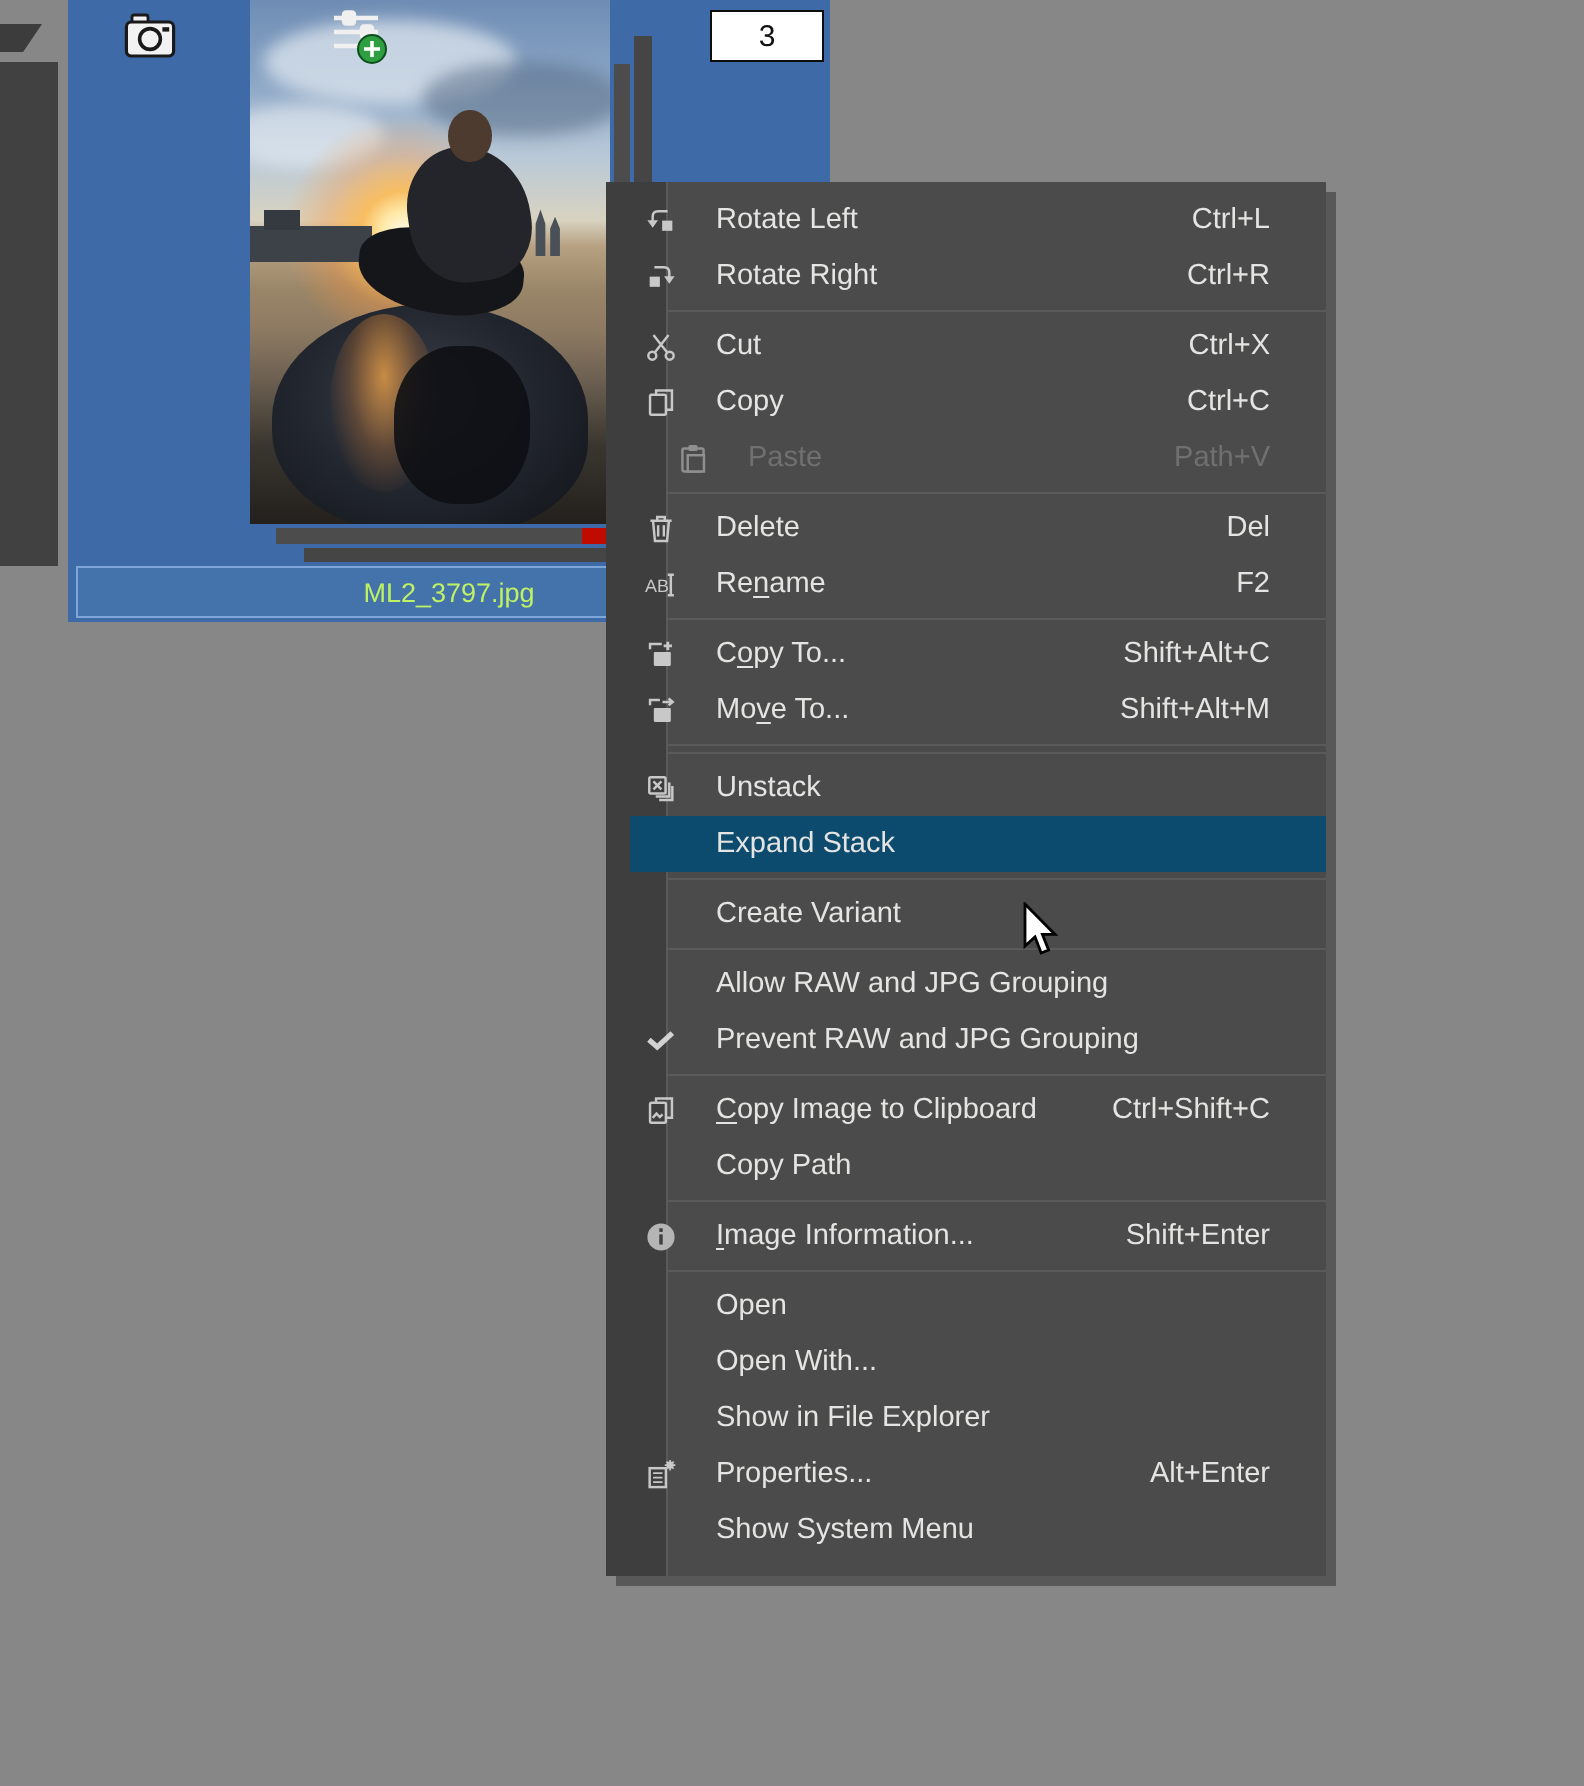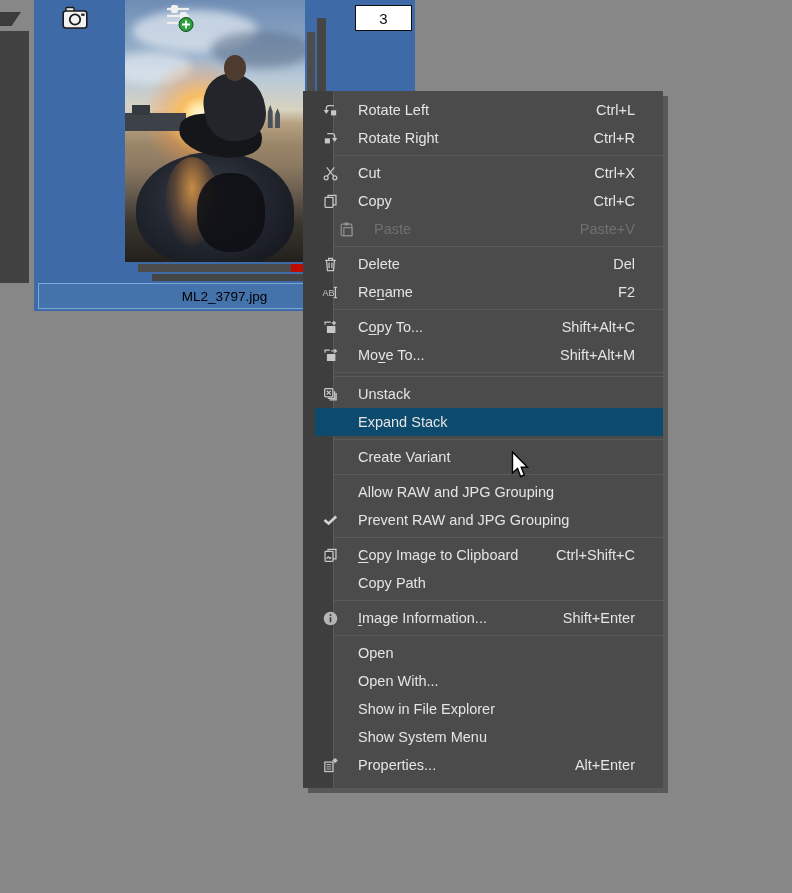--- a/index.html
+++ b/index.html
@@ -47,21 +47,21 @@
   .develop-badge{position:absolute;left:34px;top:4px;width:38px;height:30px;}
 
   .stack-edge-r1{position:absolute;left:273px;top:32px;width:8px;height:230px;background:#4c4c4c;}
   .stack-edge-r2{position:absolute;left:283px;top:18px;width:9px;height:244px;background:#454545;}
   .stack-edge-b1{position:absolute;left:104px;top:264px;width:165px;height:8px;background:#4c4c4c;}
   .stack-edge-b1-red{position:absolute;left:257px;top:264px;width:12px;height:8px;background:#c00b00;}
   .stack-edge-b2{position:absolute;left:118px;top:274px;width:151px;height:7px;background:#454545;}
 
   .filename{position:absolute;left:4px;top:283px;width:373px;height:26px;box-sizing:border-box;
         background:#4472ab;border:1px solid #7fa6d9;display:flex;align-items:center;
-        justify-content:center;color:#000000;font-size:13.5px;}
+        justify-content:center;color:#bef264;font-size:13.5px;}
 
   
   .menu{position:absolute;left:303px;top:91px;width:360px;background:#4b4b4b;
         box-shadow:5px 5px 0 rgba(0,0,0,.35);padding:5px 0 9px 0;color:#e4e4e2;font-size:14.5px;}
   .menu-gutter{position:absolute;left:0;top:0;bottom:0;width:30px;background:#3e3e3e;}
   .menu-vline{position:absolute;left:30px;top:0;bottom:0;width:1px;background:#5a5a5a;}
   .menu-row{position:relative;display:flex;align-items:center;height:28px;margin-left:12px;}
   .menu-row.highlight{background:#0c4a6e;}
   .menu-row.disabled{color:#707070;padding-left:16px;}
   .mi-icon{width:30px;flex:0 0 30px;display:flex;align-items:center;justify-content:center;}
@@ -182,21 +182,21 @@
         </div>
         <div class="menu-row disabled">
           <span class="mi-icon">
             <svg viewBox="0 0 18 18" width="17" height="17">
               <rect x="3.4" y="3.4" width="11.2" height="12.2" rx="1" stroke="#c8c8c8" stroke-width="1.3" fill="none"></rect>
               <rect x="6.6" y="1.6" width="4.8" height="3.2" rx="0.8" fill="#c8c8c8"></rect>
               <rect x="6.2" y="7" width="8.6" height="8.6" fill="#4b4b4b" stroke="#c8c8c8" stroke-width="1.3"></rect>
             </svg>
           </span>
           <span class="mi-label">Paste</span>
-          <span class="mi-shortcut">Paste+V</span>
+          <span class="mi-shortcut">Path+V</span>
         </div>
         <div class="menu-sep"></div>
         <div class="menu-row">
           <span class="mi-icon">
             <svg viewBox="0 0 18 18" width="17" height="17">
               <path d="M3.4 4.6 H14.6 M7 4.2 V2.6 H11 V4.2" stroke="#c8c8c8" stroke-width="1.3" fill="none"></path>
               <path d="M4.8 4.8 L5.8 15.4 H12.2 L13.2 4.8" stroke="#c8c8c8" stroke-width="1.3" fill="none"></path>
               <path d="M7.5 7 V13 M10.5 7 V13" stroke="#c8c8c8" stroke-width="1.3" fill="none"></path>
             </svg>
           </span>
@@ -311,38 +311,38 @@
           <span class="mi-shortcut"></span>
         </div>
         <div class="menu-row">
           <span class="mi-icon"></span>
           <span class="mi-label">Open With...</span>
           <span class="mi-shortcut"></span>
         </div>
         <div class="menu-row">
           <span class="mi-icon"></span>
           <span class="mi-label">Show in File Explorer</span>
-          <span class="mi-shortcut"></span>
-        </div>
-        <div class="menu-row">
-          <span class="mi-icon"></span>
-          <span class="mi-label">Show System Menu</span>
           <span class="mi-shortcut"></span>
         </div>
         <div class="menu-row">
           <span class="mi-icon">
             <svg viewBox="0 0 18 18" width="17" height="17">
               <rect x="3" y="5.4" width="8.6" height="10" stroke="#c8c8c8" stroke-width="1.3" fill="none"></rect>
               <path d="M4.8 8 H9.8 M4.8 10.4 H9.8 M4.8 12.8 H9.8" stroke="#c8c8c8" stroke-width="1" fill="none"></path>
               <circle cx="13.8" cy="3.8" r="1.9" fill="#c8c8c8"></circle>
               <path d="M13.8 1 V6.6 M11 3.8 H16.6 M11.9 1.9 L15.7 5.7 M15.7 1.9 L11.9 5.7" stroke="#c8c8c8" stroke-width="0.9"></path>
             </svg>
           </span>
           <span class="mi-label">Properties...</span>
           <span class="mi-shortcut">Alt+Enter</span>
+        </div>
+        <div class="menu-row">
+          <span class="mi-icon"></span>
+          <span class="mi-label">Show System Menu</span>
+          <span class="mi-shortcut"></span>
         </div>
       </div>
   </div>
 
   <span class="cursor">
     <svg viewBox="0 0 22 30" width="22" height="30">
       <polygon points="1.5,1 1.5,22 6.5,17.5 9.6,25.5 13.3,24 10.2,16.2 16.5,16.2" fill="#ffffff" stroke="#000000" stroke-width="1.4"></polygon>
     </svg>
   </span>
 

